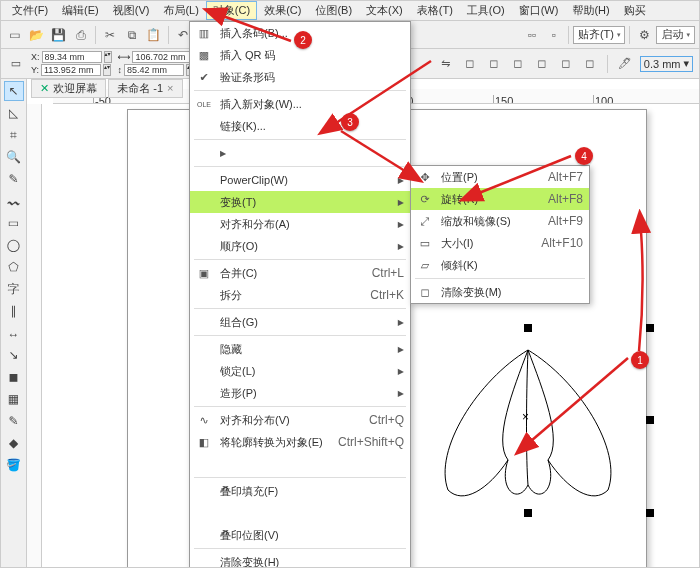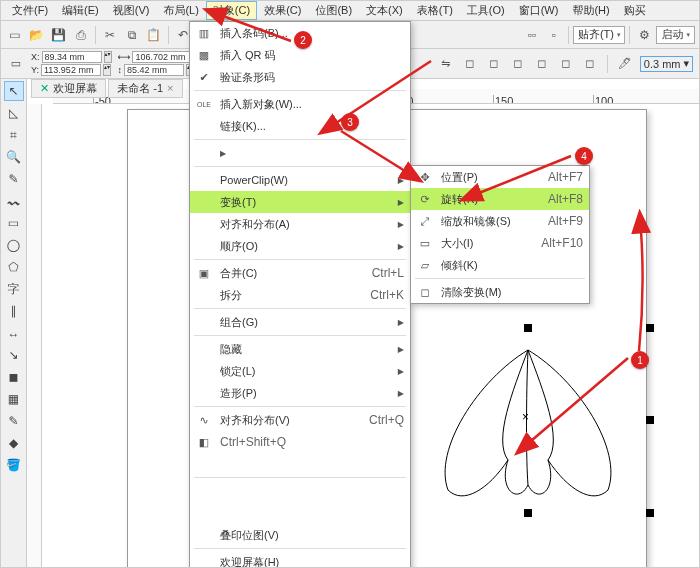--- a/index.html
+++ b/index.html
@@ -280,40 +280,42 @@
       <div class="mi-arrow">▶</div>
     </div>
   <div class="menu-row sep"></div>
   <div class="menu-row disabled">
       <div class="mi-icon">∿</div>
       <div class="mi-label">对齐和分布(V)</div>
       <div class="mi-sc">Ctrl+Q</div>
     </div>
   <div class="menu-row">
       <div class="mi-icon">◧</div>
+      <div class="mi-label">将轮廓转换为对象(E)</div>
       <div class="mi-sc">Ctrl+Shift+Q</div>
     </div>
   <div class="menu-row">
       <div class="mi-icon"></div>
     </div>
   <div class="menu-row sep"></div>
   <div class="menu-row disabled">
       <div class="mi-icon"></div>
+      <div class="mi-label">叠印填充(F)</div>
     </div>
   <div class="menu-row">
       <div class="mi-icon"></div>
     </div>
   <div class="menu-row disabled">
       <div class="mi-icon"></div>
       <div class="mi-label">叠印位图(V)</div>
     </div>
   <div class="menu-row sep"></div>
   <div class="menu-row">
       <div class="mi-icon"></div>
-      <div class="mi-label">欢迎屏幕(H)</div>
+      <div class="mi-label">清除变换(H)</div>
     </div>
 
 </div>
 
 <div class="submenu">
   <div class="menu-row">
       <div class="mi-icon">✥</div>
       <div class="mi-label">位置(P)</div>
       <div class="mi-sc">Alt+F7</div>
     </div>

